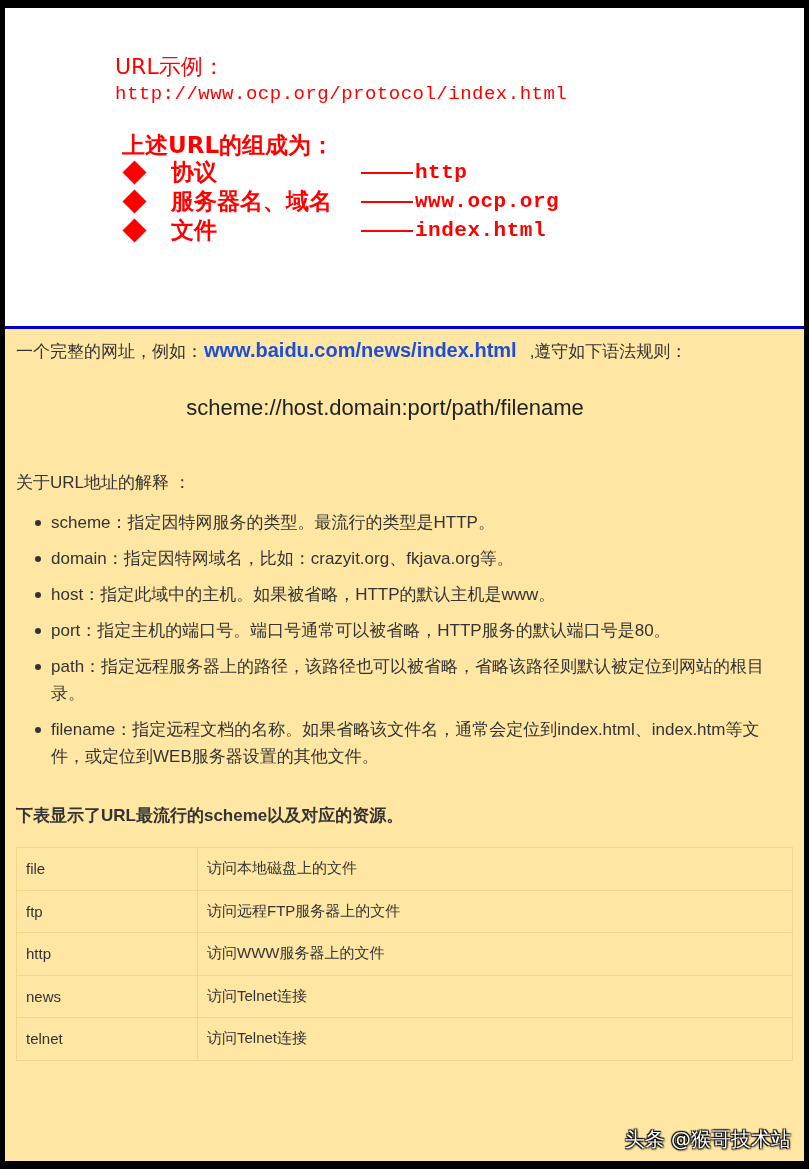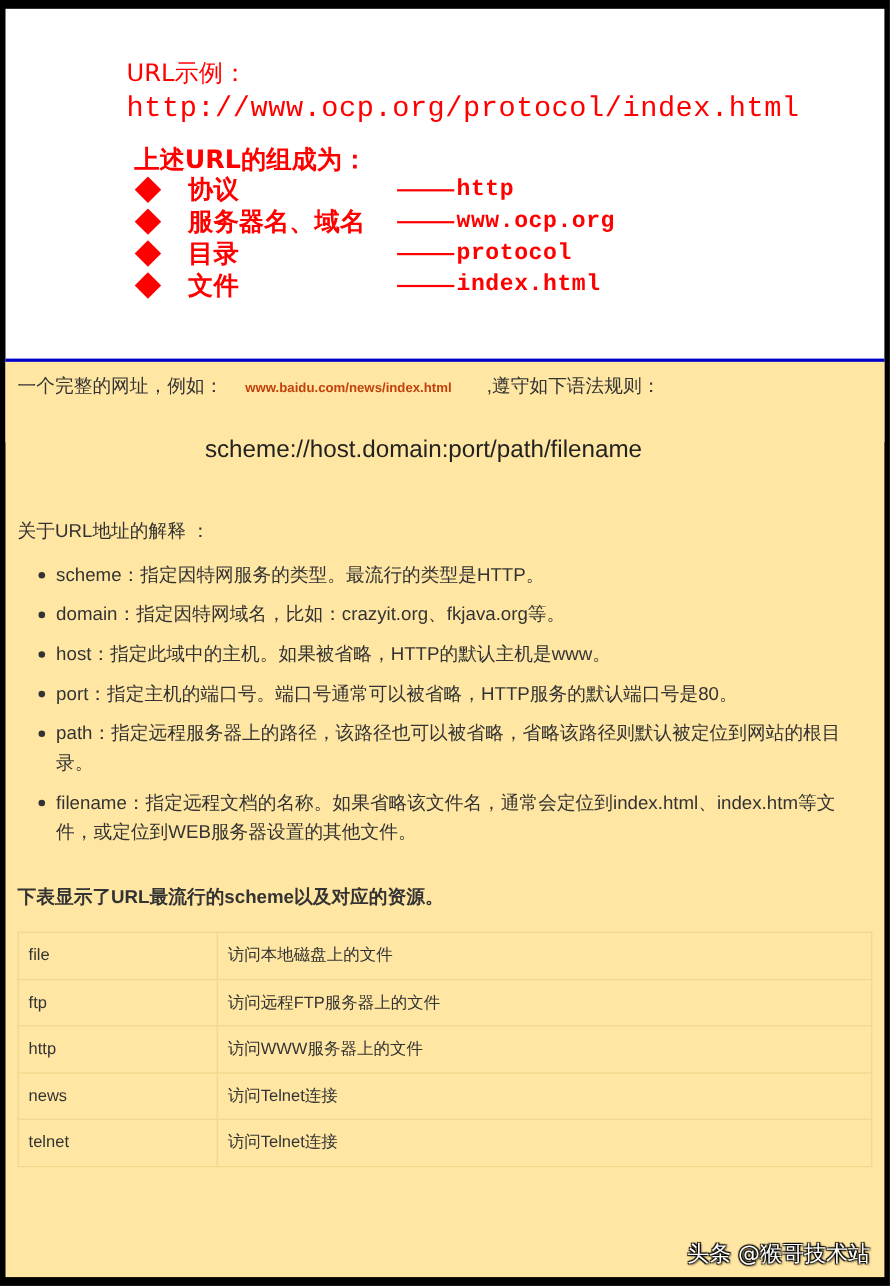--- a/index.html
+++ b/index.html
@@ -17,21 +17,21 @@
       background: #fff;
     }
     .url-title {
       position: absolute; left: 110px; top: 44px;
       font-size: 22px; font-weight: normal;
       color: #f00;
       font-family: "DejaVu Sans", sans-serif;
     }
     .url-example {
       position: absolute; left: 110px; top: 75px;
-      font-size: 26px;
+      font-size: 19px;
       color: #f00;
       font-family: "Liberation Mono", "DejaVu Sans Mono", monospace;
       letter-spacing: 0.5px;
     }
     .parts-title {
       position: absolute; left: 117px; top: 122px;
       font-size: 23px; font-weight: bold;
       color: #f00;
       font-family: "DejaVu Sans", sans-serif;
     }
@@ -77,22 +77,22 @@
       width: 799px; height: 832px;
       background: #ffe6a2;
       color: #333;
     }
     .intro {
       position: absolute; left: 11px; top: 10px;
       font-size: 17px; color: #333;
       white-space: nowrap;
     }
     .intro .big-url {
-      font-weight: bold; font-size: 12px; color: #c2410c;
-      margin: 0 20px;
+      font-weight: bold; font-size: 20px; color: #1d4ed8;
+      margin: 0 1px;
     }
     .intro .after { margin-left: 12px; }
     .syntax {
       position: absolute; left: 0; top: 66px;
       width: 760px; text-align: center;
       font-size: 22px; font-weight: normal; color: #222;
     }
     .explain-title {
       position: absolute; left: 11px; top: 142px;
       font-size: 17px; color: #333;
@@ -154,26 +154,20 @@
       <span class="part-value">http</span>
     </li>
     <li>
       <span class="diamond"></span>
       <span class="part-name">服务器名、域名</span>
       <span class="part-dash"></span>
       <span class="part-value">www.ocp.org</span>
     </li>
     <li>
       <span class="diamond"></span>
-      <span class="part-name">目录</span>
-      <span class="part-dash"></span>
-      <span class="part-value">protocol</span>
-    </li>
-    <li>
-      <span class="diamond"></span>
       <span class="part-name">文件</span>
       <span class="part-dash"></span>
       <span class="part-value">index.html</span>
     </li>
   </ul>
 </div>
 
 <div class="blue-line"></div>
 
 <div class="bottom-panel">

